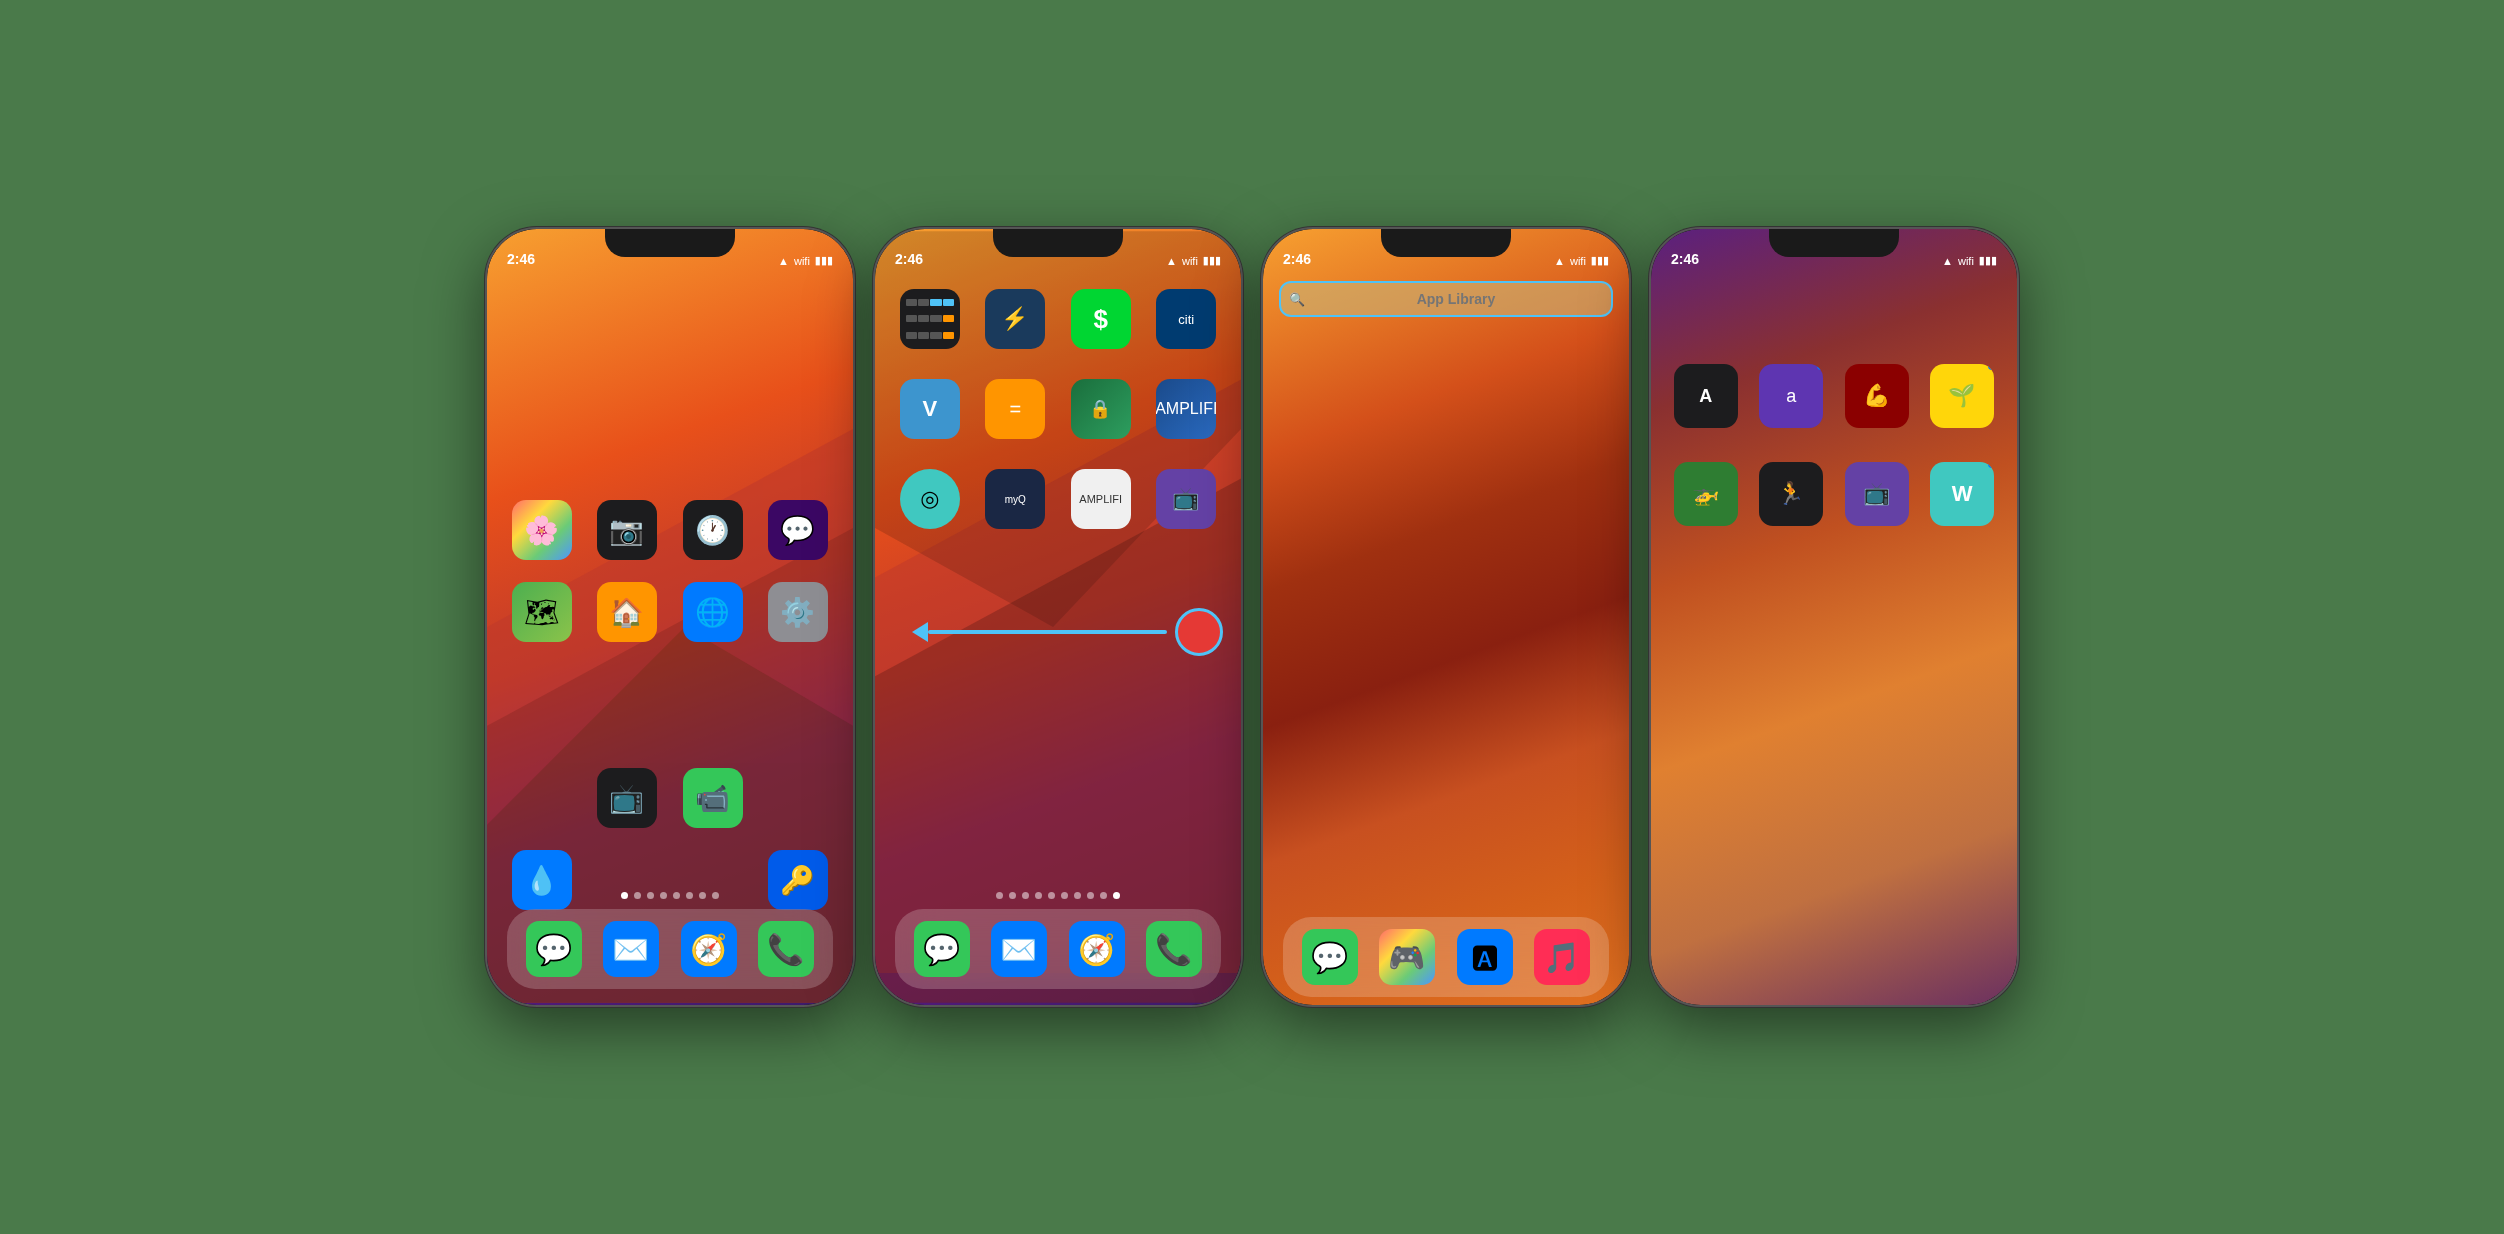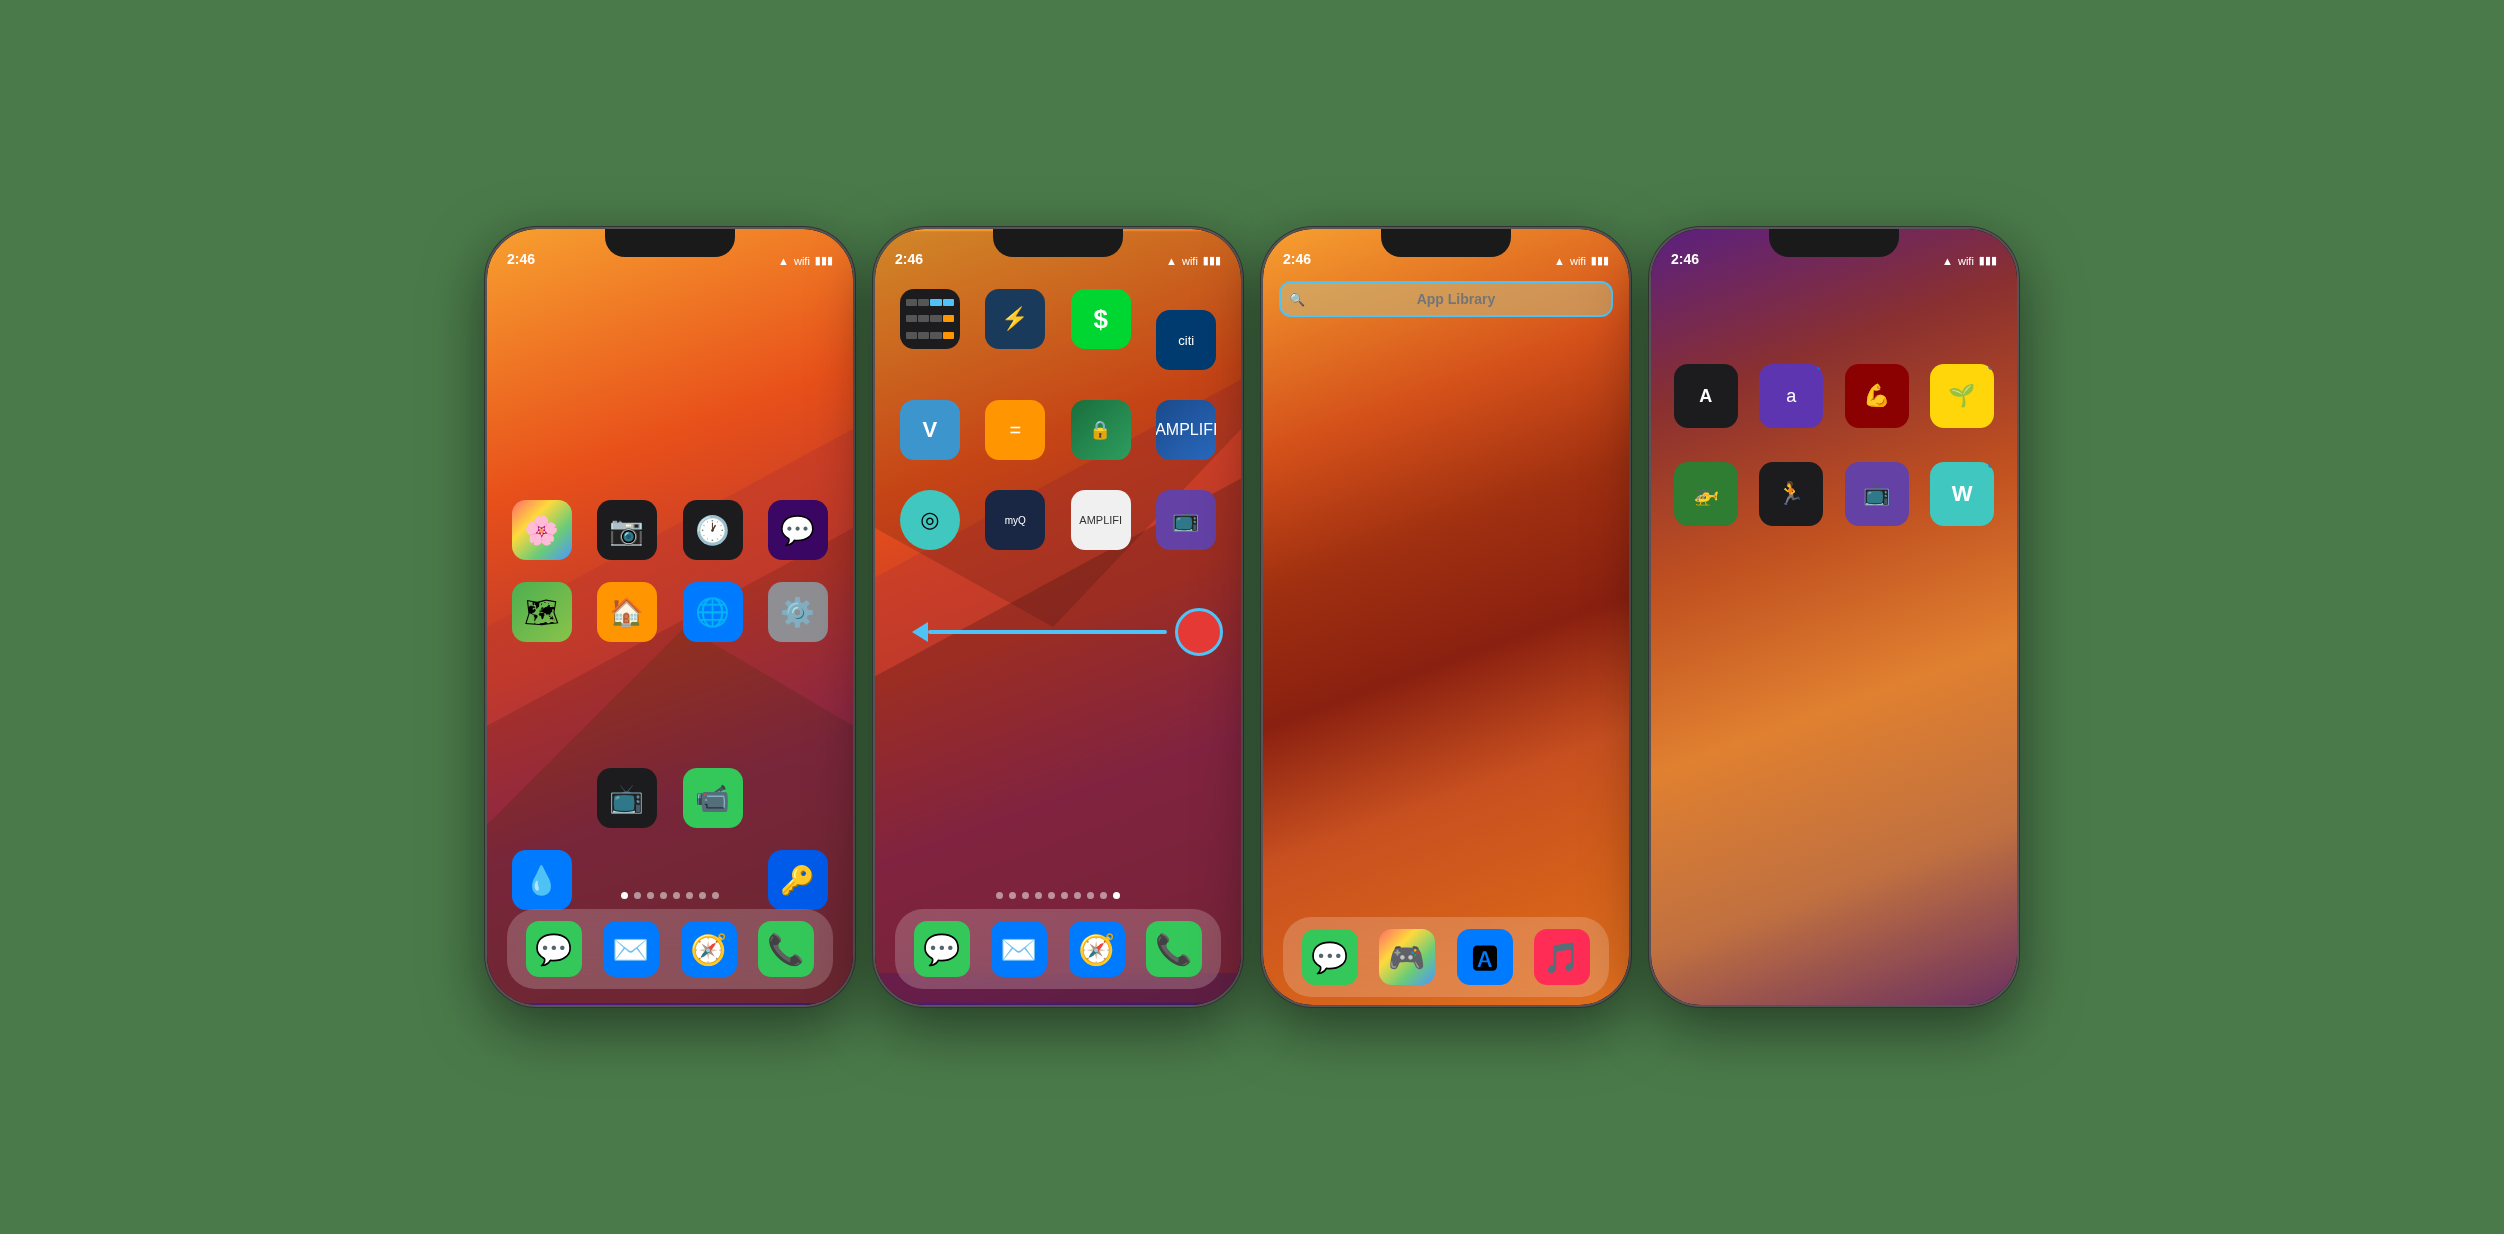--- a/index.html
+++ b/index.html
@@ -635,21 +635,21 @@
           <div class="app-icon-img" style="background:#1a3a5c;color:#4fc3f7;font-size:22px;display:flex;align-items:center;justify-content:center;">⚡</div>
           <span class="app-icon-label">Betterment</span>
         </div>
 
         <div class="app-icon">
           <div class="app-icon-img" style="background:#00D632;color:white;font-size:26px;font-weight:900;display:flex;align-items:center;justify-content:center;">$</div>
           <span class="app-icon-label">Cash App</span>
         </div>
 
         <div class="app-icon">
-          <div class="app-icon-img" style="background:#003B70;color:white;font-size:13px;display:flex;align-items:center;justify-content:center;text-align:center;margin-top:21px;">citi</div>
+          <div class="app-icon-img" style="background:#003B70;color:white;font-size:13px;display:flex;align-items:center;justify-content:center;text-align:center;">citi</div>
           <span class="app-icon-label">Citi Mobile</span>
         </div>
       </div>
 
       <div class="app-grid">
 
         <div class="app-icon">
           <div class="app-icon-img" style="background:#3d95ce;color:white;font-weight:700;font-size:22px;display:flex;align-items:center;justify-content:center;">V</div>
           <span class="app-icon-label">Venmo</span>
         </div>

